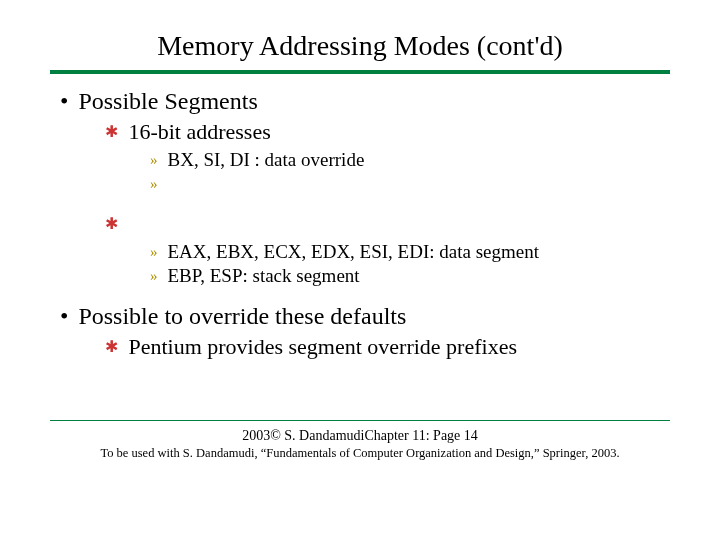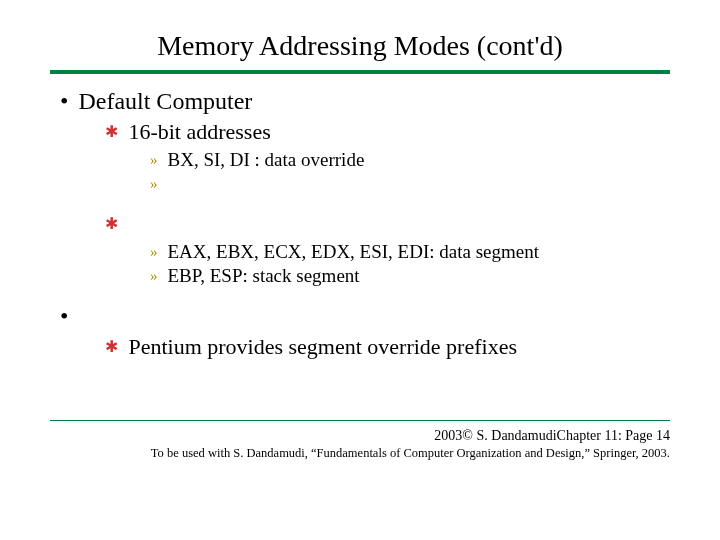--- a/index.html
+++ b/index.html
@@ -50,42 +50,42 @@
     border-top: 1.5px solid #008040;
   }
   .footer {
     position: absolute;
     left: 50px; right: 50px;
     bottom: 18px;
     font-size: 14px;
   }
   .footer-top {
     display: flex;
-    justify-content: flex-end;
+    justify-content: center;
     align-items: baseline;
     margin-bottom: 2px;
   }
   .footer-bot {
-    text-align: right;
+    text-align: center;
     font-size: 12.5px;
   }
 </style>
 </head>
 <body>
 
 <div class="slide">
 
   <div class="title">Memory Addressing Modes (cont'd)</div>
   <hr class="rule">
 
   <div class="content">
 
     <div class="row b1">
       <span class="bullet dot">•</span>
-      <span>Default Computer</span>
+      <span>Possible Segments</span>
     </div>
 
     <div class="row b2">
       <span class="bullet star">✱</span>
       <span>16-bit addresses</span>
     </div>
 
     <div class="row b3">
       <span class="bullet chev">»</span>
       <span>BX, SI, DI : data override</span>
@@ -106,20 +106,21 @@
     </div>
     <div class="row b3">
       <span class="bullet chev">»</span>
       <span>EBP, ESP: stack segment</span>
     </div>
 
     <div class="gap"></div>
 
     <div class="row b1">
       <span class="bullet dot">•</span>
+      <span>Possible to override these defaults</span>
     </div>
 
     <div class="row b2">
       <span class="bullet star">✱</span>
       <span>Pentium provides segment override prefixes</span>
     </div>
 
   </div>
 
   <div class="footer-line"></div>

